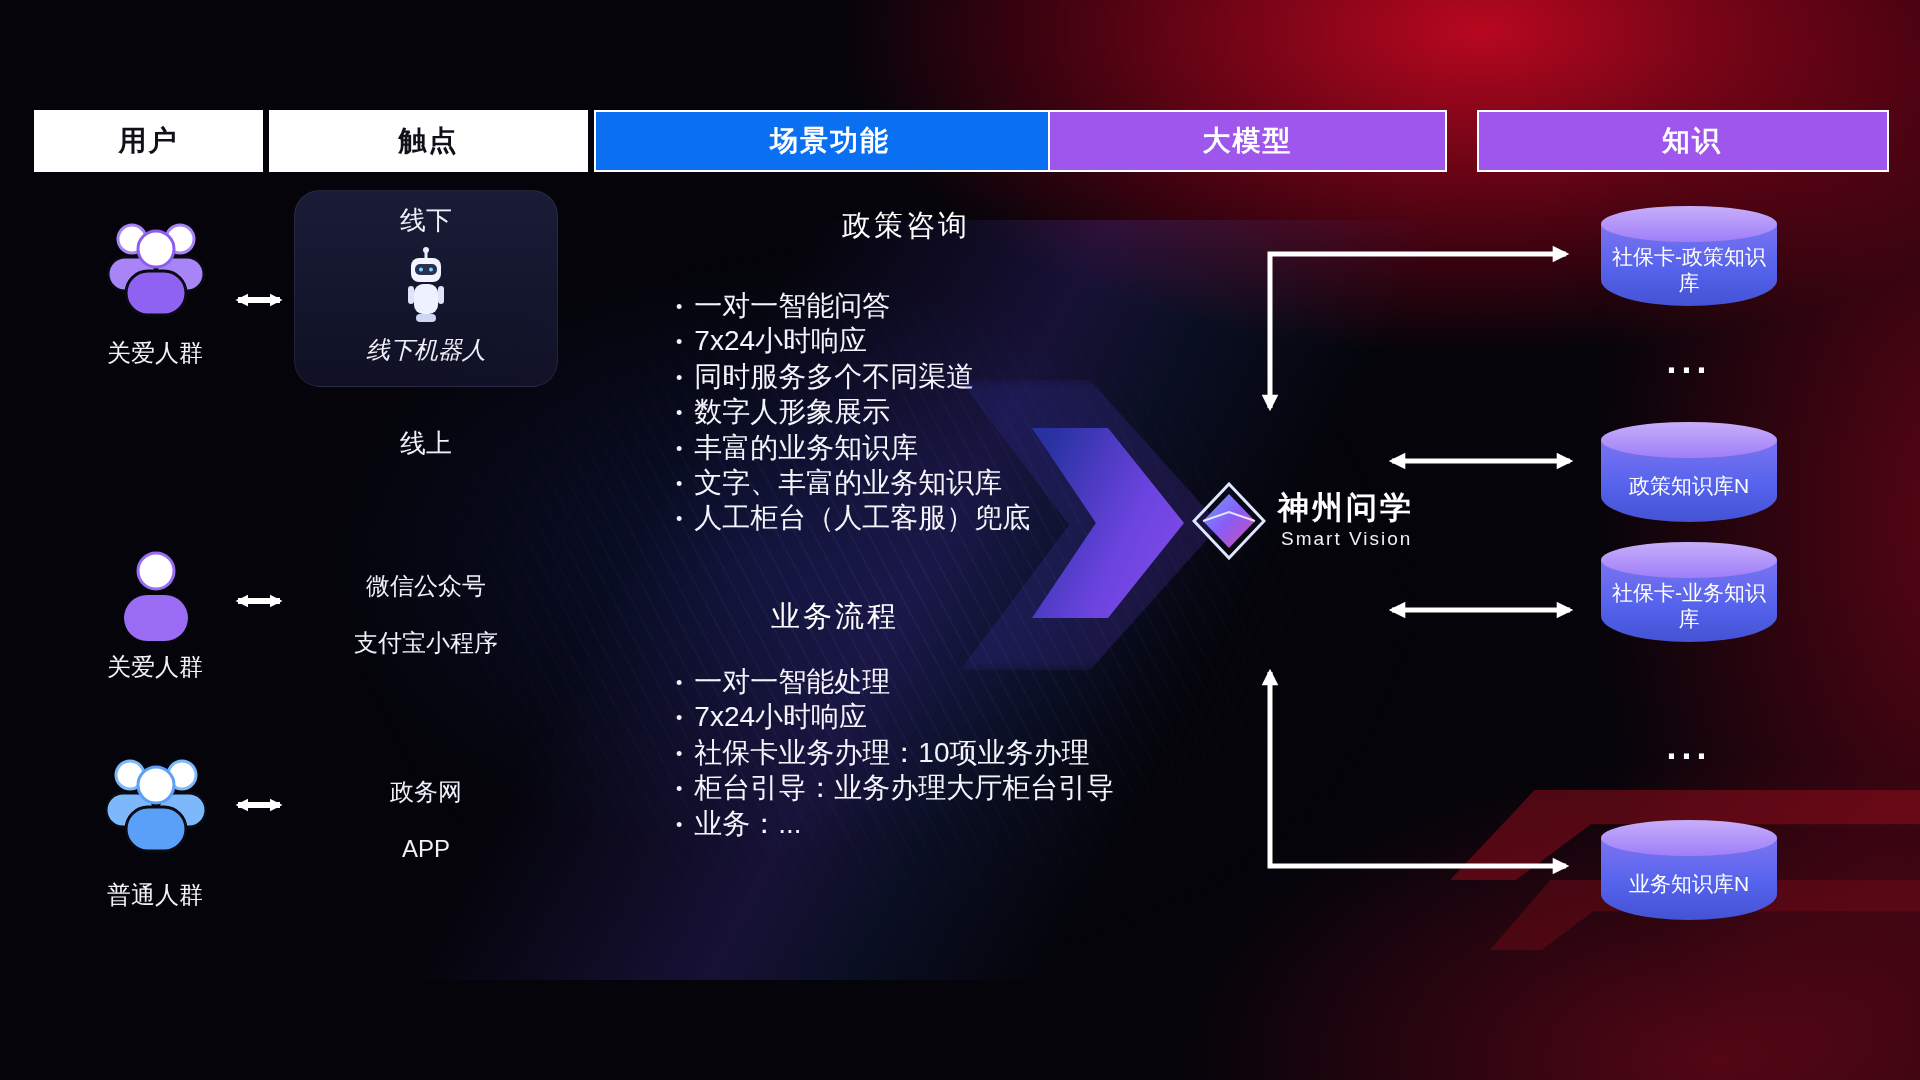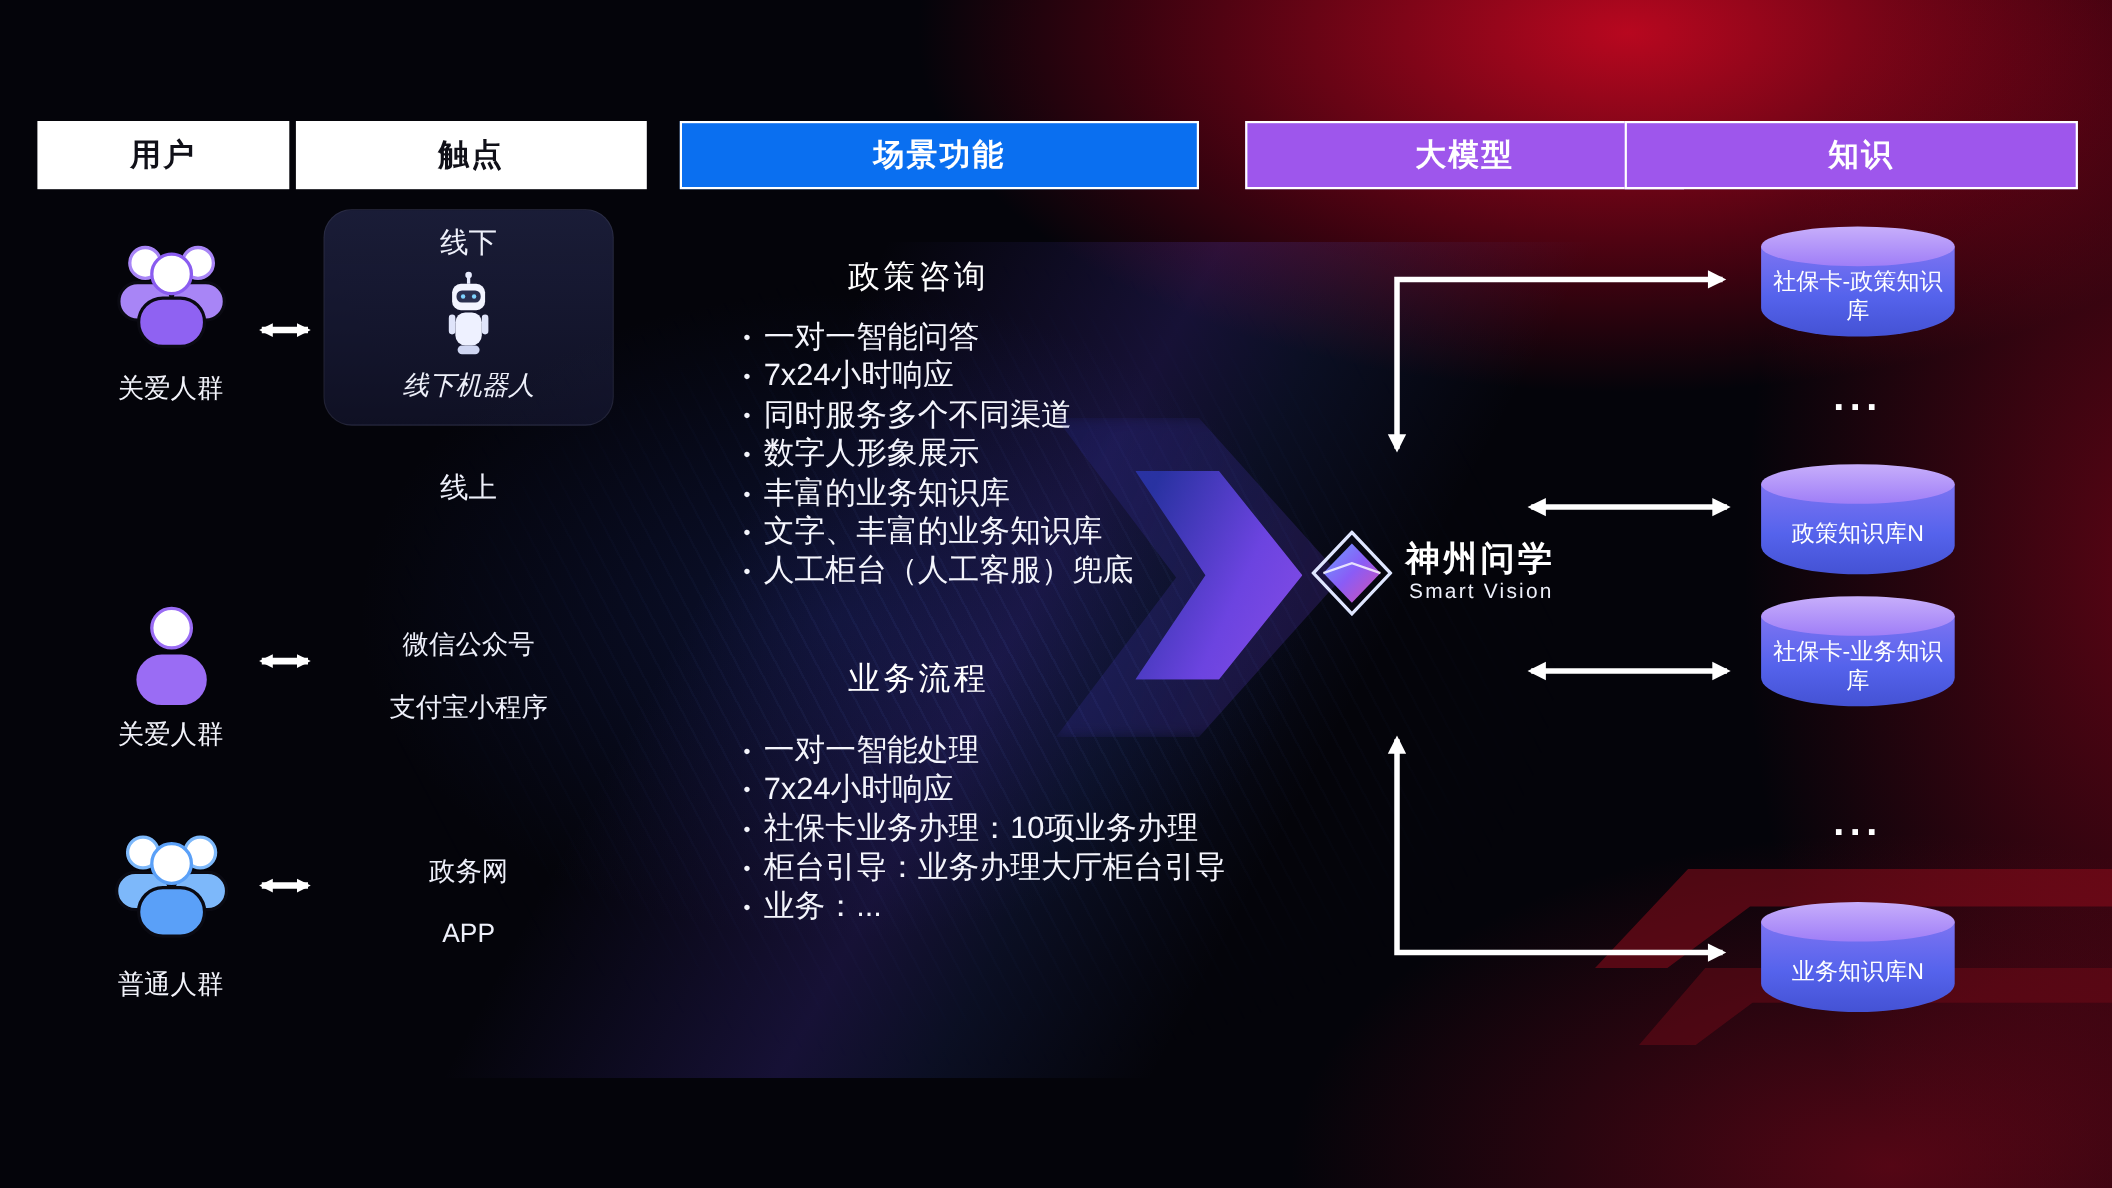--- a/index.html
+++ b/index.html
@@ -34,21 +34,21 @@
   .red-chevron-2 { left:1490px; top:880px; width:430px; height:70px;
     clip-path:polygon(0 100%, 14% 0, 100% 0, 100% 45%, 24% 45%, 12% 100%); background:rgba(120,10,24,.45); }
 
   
   .hdr {
     position:absolute; top:110px; height:62px;
     display:flex; align-items:center; justify-content:center;
     font-size:28px; font-weight:bold; letter-spacing:2px;
   }
   .hdr--white  { background:#ffffff; color:#101018; }
-  .hdr--blue   { background:#0a6ff0; color:#fff; border:2px solid #ffffff;margin-left:24px; }
+  .hdr--blue   { background:#0a6ff0; color:#fff; border:2px solid #ffffff; }
   .hdr--purple { background:#9e56ec; color:#fff; border:2px solid #ffffff; }
 
   
   .user-icon { position:absolute; }
   .user-label { position:absolute; width:190px; text-align:center; font-size:24px; color:#f2f3fa; }
 
   
   .touch-card {
     position:absolute; left:294px; top:190px; width:264px; height:197px;
     background:linear-gradient(180deg, rgba(40,44,84,.62), rgba(26,28,58,.55));
@@ -113,21 +113,21 @@
   <div class="bg bg-red-bot"></div>
   <div class="bg bg-blue-mid"></div>
   <div class="beam"></div>
   <div class="streaks"></div>
   <div class="red-chevron-1"></div>
   <div class="red-chevron-2"></div>
 
   <div class="hdr hdr--white" style="left:34px;   width:229px;">用户</div>
   <div class="hdr hdr--white" style="left:269px;  width:319px;">触点</div>
   <div class="hdr hdr--blue" style="left:594px;  width:472px;">场景功能</div>
-  <div class="hdr hdr--purple" style="left:1132px; width:399px;text-align:right;">大模型</div>
+  <div class="hdr hdr--purple" style="left:1048px; width:399px;text-align:right;">大模型</div>
   <div class="hdr hdr--purple" style="left:1477px; width:412px;padding-left:18px;">知识</div>
 
   <div class="user-icon" style="left:104px; top:211px;">
     <svg width="104" height="110" viewBox="0 0 104 110">
       <circle cx="28" cy="28" r="14" fill="#ffffff" stroke="#a885f6" stroke-width="3"></circle>
       <rect x="4" y="46" width="48" height="34" rx="17" fill="#a885f6" stroke="#0a0a12" stroke-width="3"></rect>
       <circle cx="76" cy="28" r="14" fill="#ffffff" stroke="#a885f6" stroke-width="3"></circle>
       <rect x="52" y="46" width="48" height="34" rx="17" fill="#a885f6" stroke="#0a0a12" stroke-width="3"></rect>
       <circle cx="52" cy="38" r="18" fill="#ffffff" stroke="#8a5cf0" stroke-width="3"></circle>
       <rect x="22" y="60" width="60" height="44" rx="22" fill="#8f62f2" stroke="#0a0a12" stroke-width="3"></rect>
@@ -172,21 +172,21 @@
     </svg>
   </div>
   <div class="touch-text t-24" style="top:334px;font-style:italic;">线下机器人</div>
 
   <div class="touch-text t-26" style="top:426px;">线上</div>
   <div class="touch-text t-24" style="top:570px;">微信公众号</div>
   <div class="touch-text t-24" style="top:627px;">支付宝小程序</div>
   <div class="touch-text t-24" style="top:776px;">政务网</div>
   <div class="touch-text t-24" style="top:835px;">APP</div>
 
-  <div class="sc-title" style="top:232px;">政策咨询</div>
+  <div class="sc-title" style="top:206px;text-align:right;">政策咨询</div>
   <div class="bullets" style="top:290px;">
     <div>一对一智能问答</div>
     <div>7x24小时响应</div>
     <div>同时服务多个不同渠道</div>
     <div>数字人形象展示</div>
     <div>丰富的业务知识库</div>
     <div>文字、丰富的业务知识库</div>
     <div>人工柜台（人工客服）兜底</div>
   </div>
 

